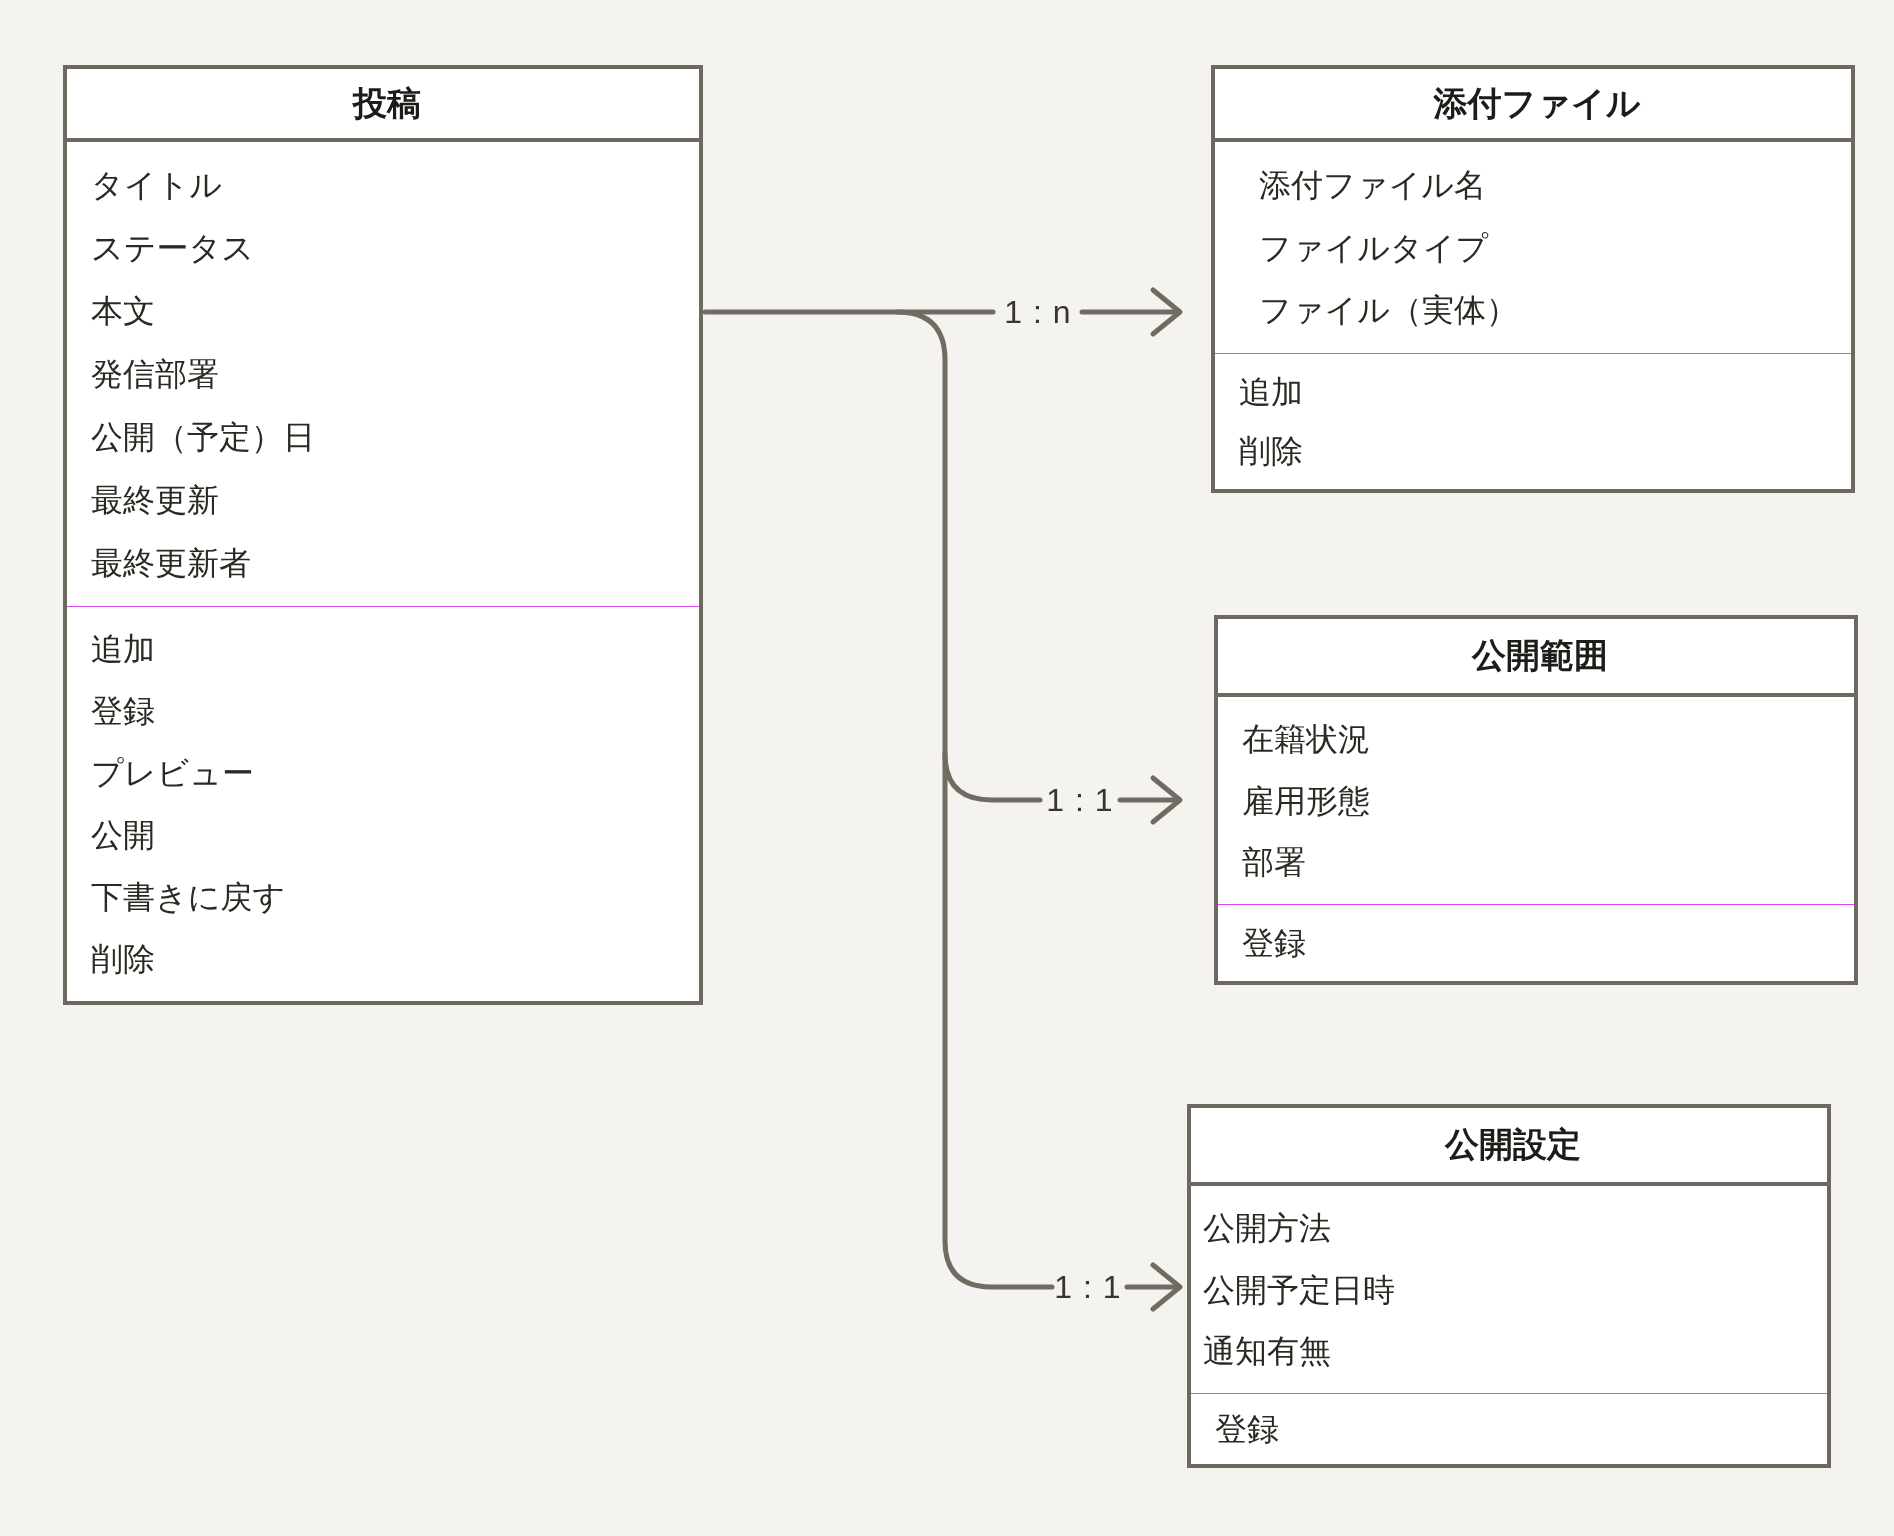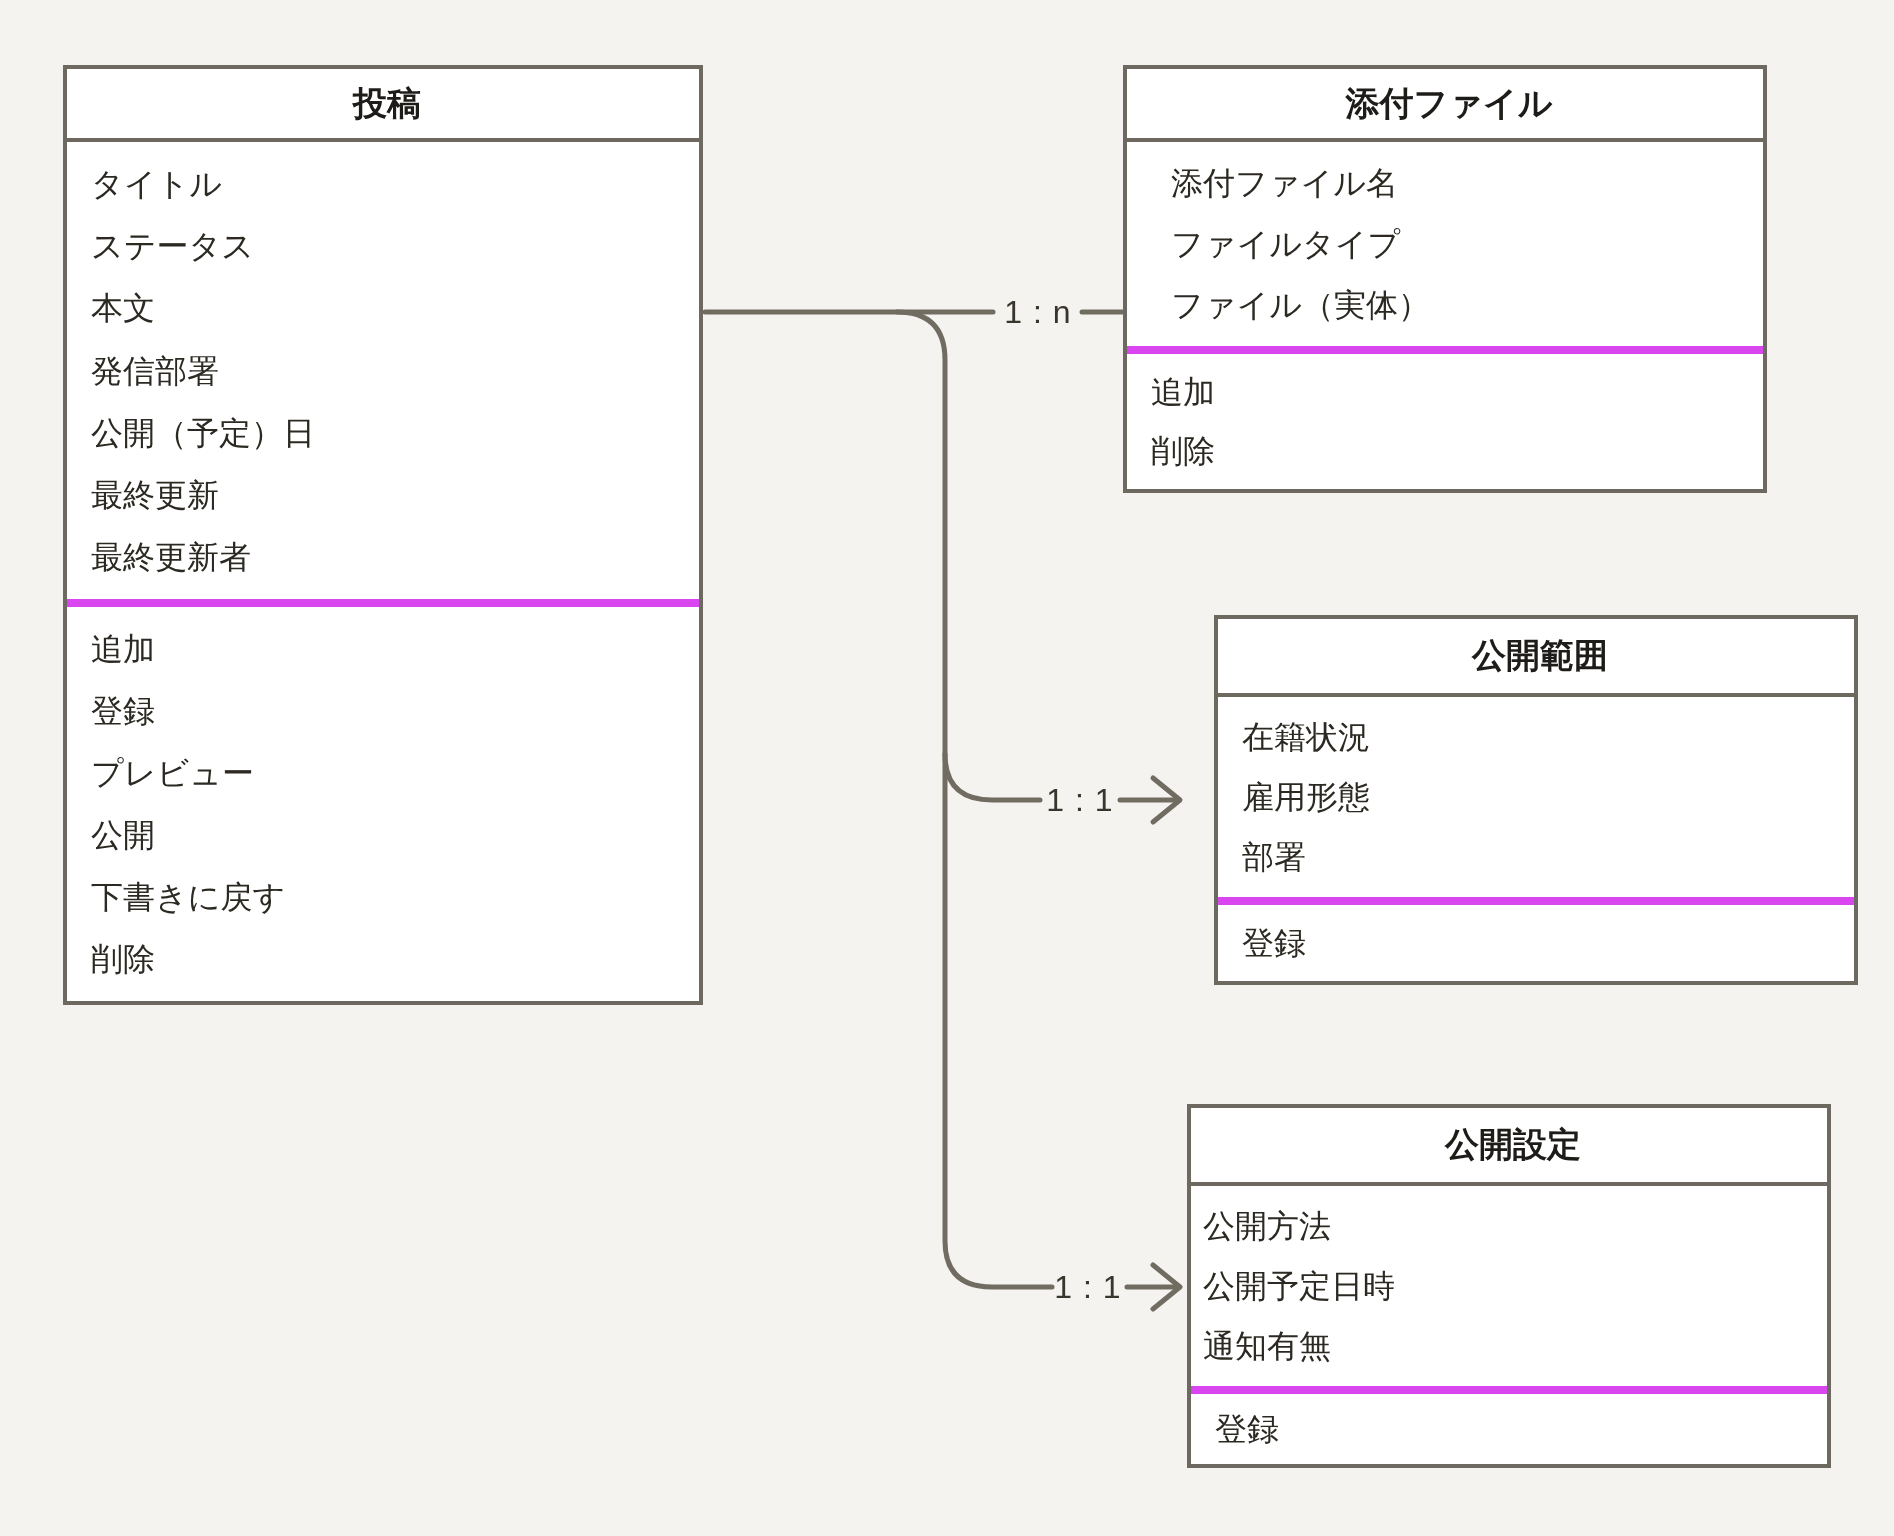--- a/index.html
+++ b/index.html
@@ -34,21 +34,21 @@
   }
   .rows {
     display: flex;
     flex-direction: column;
     justify-content: space-evenly;
     box-sizing: border-box;
     padding-left: 24px;
     font-size: 32px;
     color: #2b2922;
   }
-  .rows.attrs { border-bottom: 8px solid #d946ef; flex: 0 0 auto; }
+  .rows.attrs { border-bottom: 1px solid #d946ef; flex: 0 0 auto; }
   .rows.actions { flex: 1 1 auto; }
   .row { line-height: 1.25; }
   .rel-svg {
     position: absolute;
     left: 0; top: 0;
     width: 1894px;
     height: 1536px;
     pointer-events: none;
   }
   .rel-svg path, .rel-svg polyline {
@@ -107,21 +107,21 @@
     <div class="rows actions">
       <div class="row">追加</div>
       <div class="row">登録</div>
       <div class="row">プレビュー</div>
       <div class="row">公開</div>
       <div class="row">下書きに戻す</div>
       <div class="row">削除</div>
     </div>
   </div>
 
-  <div class="entity" style="left:1123px; top:65px; width:644px; height:428px;">
+  <div class="entity" style="left:1211px; top:65px; width:644px; height:428px;">
     <div class="entity-header" style="height:73px;">添付ファイル</div>
     <div class="rows attrs" style="height:212px;padding-left:44px;">
       <div class="row">添付ファイル名</div>
       <div class="row">ファイルタイプ</div>
       <div class="row">ファイル（実体）</div>
     </div>
     <div class="rows actions">
       <div class="row">追加</div>
       <div class="row">削除</div>
     </div>

